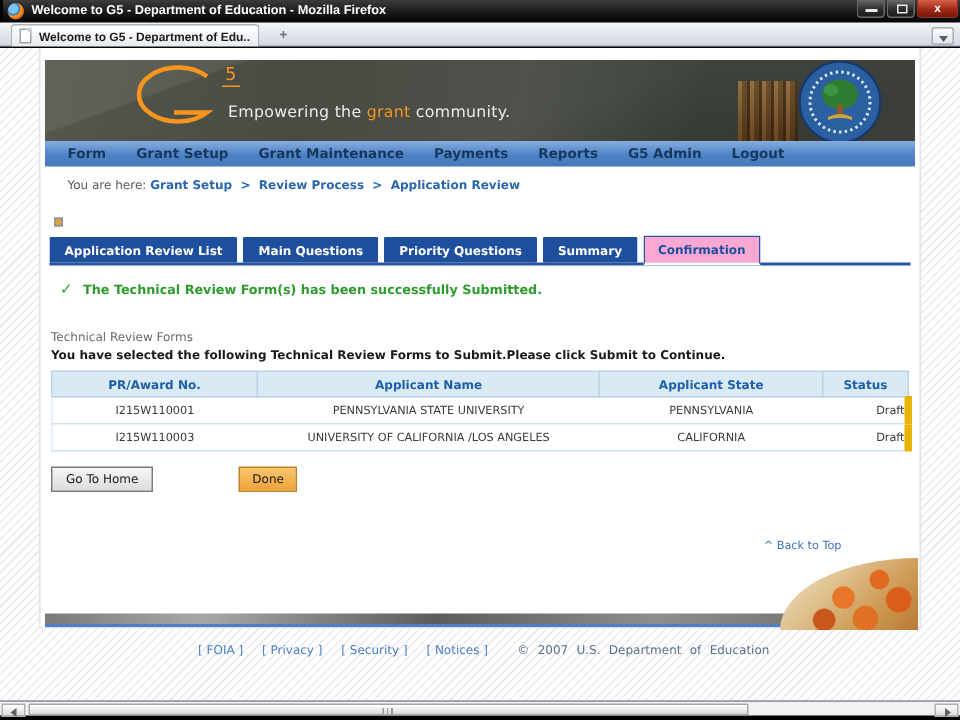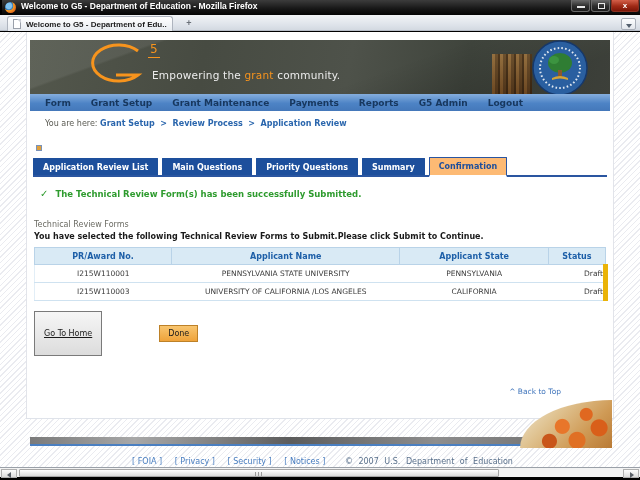--- a/index.html
+++ b/index.html
@@ -76,21 +76,21 @@
 
   
   .heading-row { display:flex; align-items:center; margin:17px 0 0 9px; }
   .heading-bullet { width:6px; height:6px; background:#e0a03c; border:1px solid #7a92b8; margin-right:6px; }
   .page-heading { font:12px "DejaVu Sans", sans-serif; color:#4374b4; letter-spacing:.2px; }
 
   .tabstrip { display:flex; gap:4px; margin:6px 6px 0 6px; border-bottom:2px solid #2a55a0; align-items:flex-end; }
   .ptab { background:#1d4f9c; border:1px solid #1d4f9c; border-bottom:none; color:#fff;
     font:bold 8px "DejaVu Sans", sans-serif; padding:4px 9px 3px 9px; cursor:pointer; white-space:nowrap;
     border-radius:1px 1px 0 0; }
-  .ptab.active { background:#fdba74; color:#1d4f9c; border:1px solid #2a55a0; border-bottom:2px solid #fff;
+  .ptab.active { background:#f9a8d4; color:#1d4f9c; border:1px solid #2a55a0; border-bottom:2px solid #fff;
     margin-bottom:-2px; padding-bottom:4px; }
 
   
   .success-row { display:flex; align-items:center; margin:11px 0 0 13px; }
   .success-check { color:#2e9b2e; font:bold 10px "DejaVu Sans", sans-serif; margin-right:7px; }
   .success-text { color:#2e9b2e; font:bold 8.5px "DejaVu Sans", sans-serif; }
 
   .section-label { margin:21px 0 0 7px; font:8px "DejaVu Sans", sans-serif; color:#6b6b63; }
   .instruction { margin:3px 0 0 7px; font:bold 8px "DejaVu Sans", sans-serif; color:#1a1a1a; }
 
@@ -99,22 +99,22 @@
   table.review th { background:#d9eaf5; border:1px solid #b9d3e8; color:#1d5fa8;
     font:bold 8px "DejaVu Sans", sans-serif; height:17px; text-align:center; }
   table.review td { border-bottom:1px solid #cfe2f0; color:#3a3a3a;
     font:7.5px "DejaVu Sans", sans-serif; height:18px; text-align:center; }
   table.review tr.row td:first-child { border-left:1px solid #e2eef7; }
   table.review tr.row td:last-child { border-right:5px solid #eab308;text-align:right; }
   .col-pr {width:24%;} .col-name {width:40%;} .col-state {width:26%;} .col-status {width:10%;}
 
   
   .btn-row { margin:10px 0 0 7px; display:flex; align-items:center; }
-  .btn-home { font:8px "DejaVu Sans", sans-serif; color:#1a1a1a; padding:17px 9px;
-    background:linear-gradient(#f6f6f6,#dcdcdc); border:1px solid #7a7a7a; cursor:pointer;text-decoration:underline; }
+  .btn-home { font:8px "DejaVu Sans", sans-serif; color:#1a1a1a; padding:3px 9px;
+    background:linear-gradient(#f6f6f6,#dcdcdc); border:1px solid #7a7a7a; cursor:pointer; }
   .btn-done { font:8px "DejaVu Sans", sans-serif; color:#1a1a1a; padding:3px 8px; margin-left:57px;
     background:linear-gradient(#f8c56f,#efa33a); border:1px solid #bd8128; cursor:pointer; }
 
   .backtop { text-align:right; margin:31px 52px 0 0; font:7.5px "DejaVu Sans", sans-serif;
     color:#3f74bb; cursor:pointer; }
 
   
   .bottom-zone { position:relative; margin-top:4px; height:48px; }
   .bottom-bar { position:absolute; left:3px; right:3px; bottom:2px; height:9px;
     background:linear-gradient(90deg,#7a7a7a,#a8a8a8 18%,#5c5c5c 45%,#8e8e8e 70%,#666 100%);

